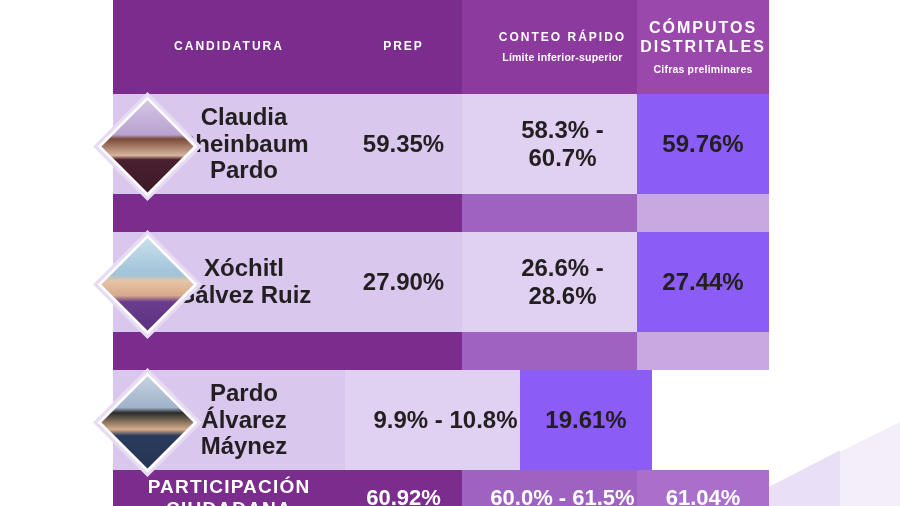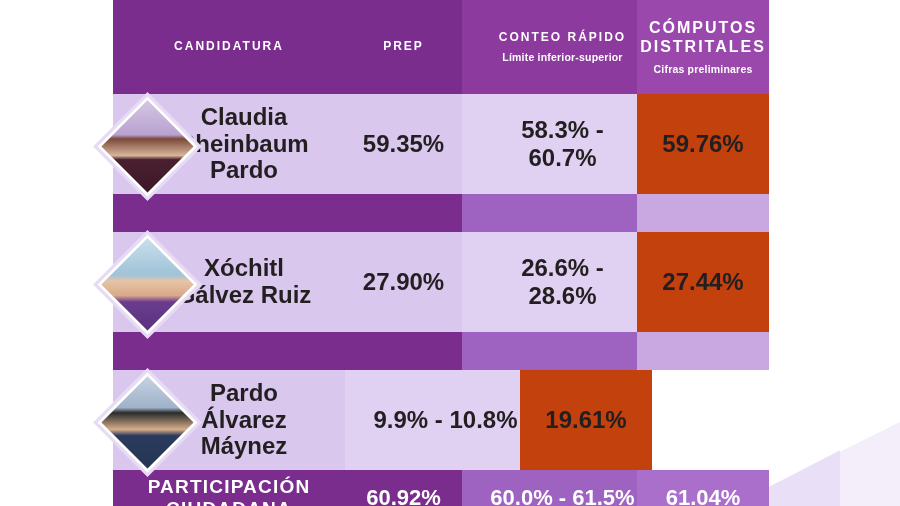--- a/index.html
+++ b/index.html
@@ -51,21 +51,21 @@
 
   
   .cand{height:100px;}
   .cand .cell{
     display:flex;align-items:center;justify-content:center;text-align:center;
     color:#231f20;
   }
   .cand .c-name{background:#d9c7ee;position:relative;justify-content:flex-end;padding-right:26px;}
   .cand .c-prep{background:#d9c7ee;}
   .cand .c-rapido{background:#e0d0f2;text-align:center;}
-  .cand .c-dist{background:#c2410c;}
+  .cand .c-dist{background:#8b5cf6;}
   .cand-name{
     font-size:24px;font-weight:bold;line-height:1.12;
     width:150px;
   }
   .val{font-size:24px;font-weight:bold;}
 
   
   .photo-wrap{
     position:absolute;left:-14px;top:50%;transform:translateY(-50%);
     width:92px;height:92px;

